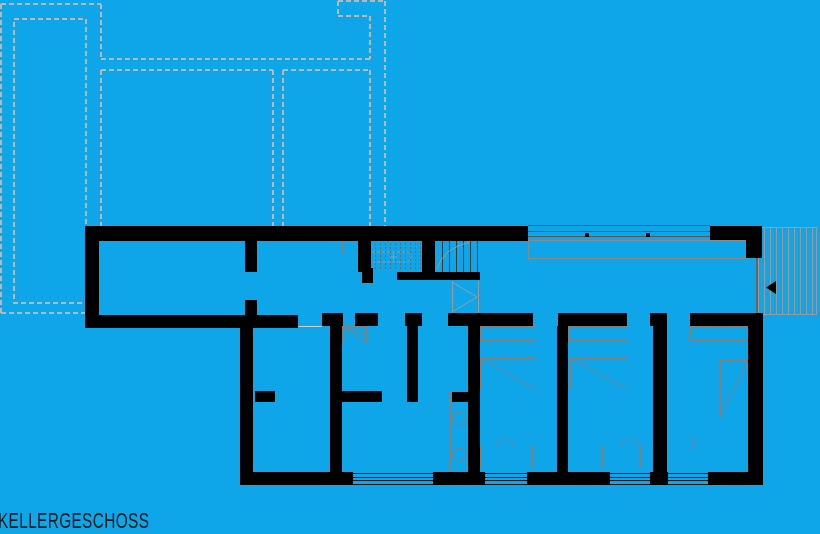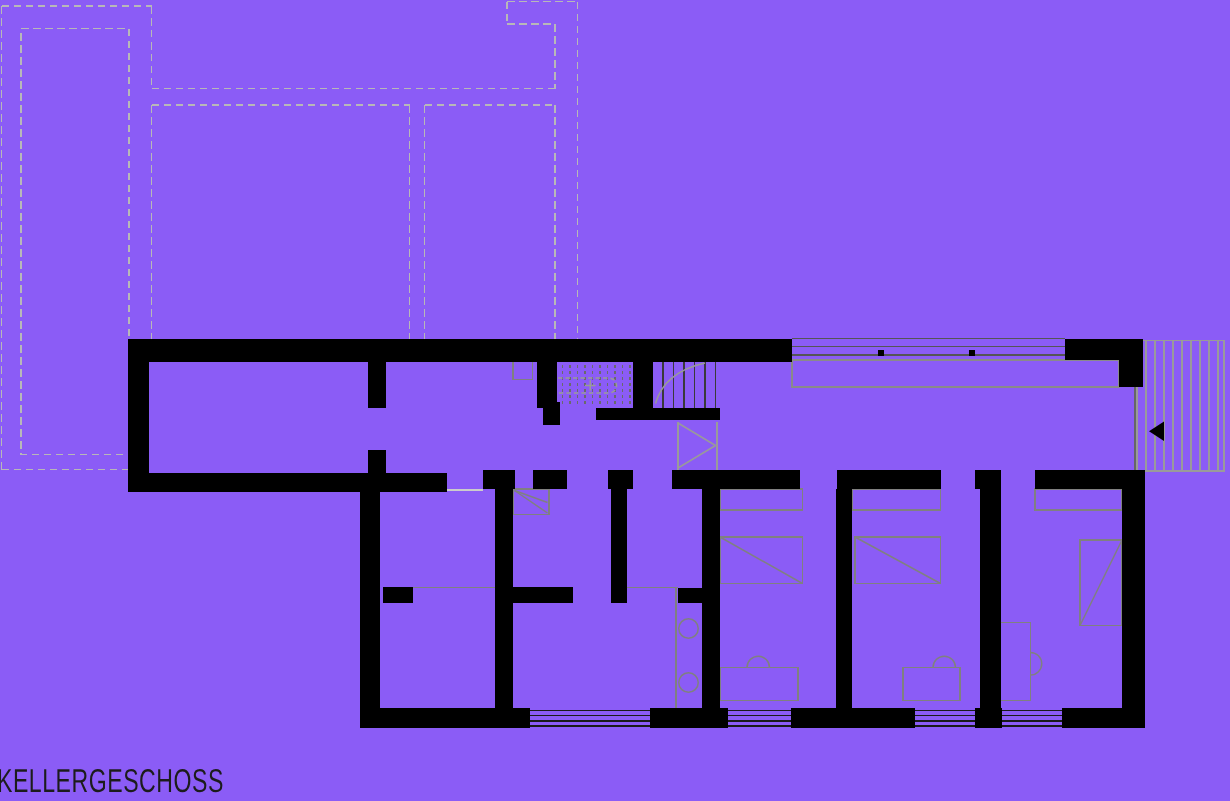--- a/index.html
+++ b/index.html
@@ -1,18 +1,18 @@
 <!DOCTYPE html>
 <html><head>
 <meta charset="utf-8">
 <style>
   html,body{margin:0;padding:0;background:#fff;}
   body{width:820px;height:534px;overflow:hidden;position:relative;
        font-family:"Liberation Sans",sans-serif;}
-  .canvas{position:absolute;inset:0;background:#8b5cf6;text-decoration:underline;}
+  .canvas{position:absolute;inset:0;background:#0ea5e9;text-decoration:underline;}
   svg{display:block;}
   .title{position:absolute;left:-2px;top:508px;height:26px;line-height:26px;
          font-size:22px;font-weight:400;color:#1c1c1c;letter-spacing:0.5px;
          transform:scaleX(0.70);transform-origin:left center;white-space:nowrap;}
 </style>
 </head>
 <body>
 
 <div class="canvas">
 <svg width="820" height="534" viewBox="0 0 820 534" shape-rendering="crispEdges">

